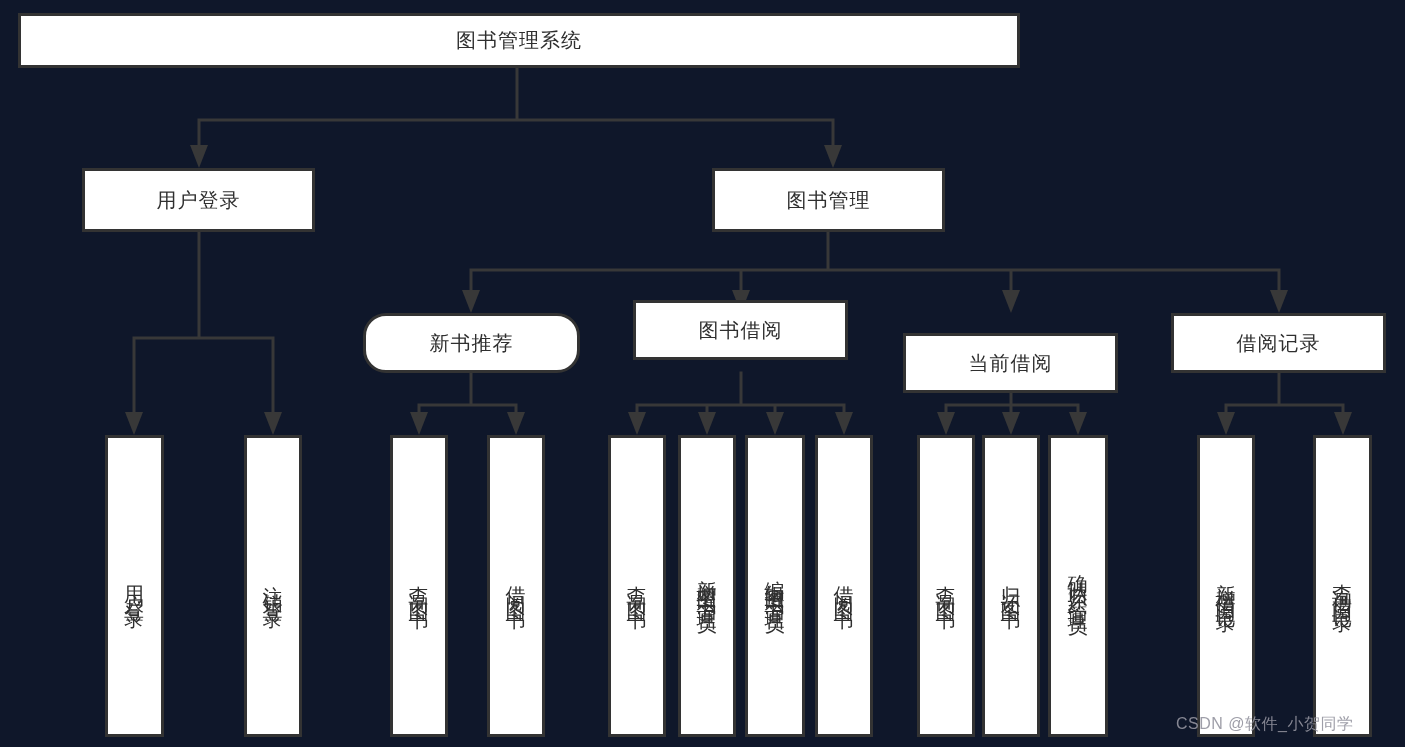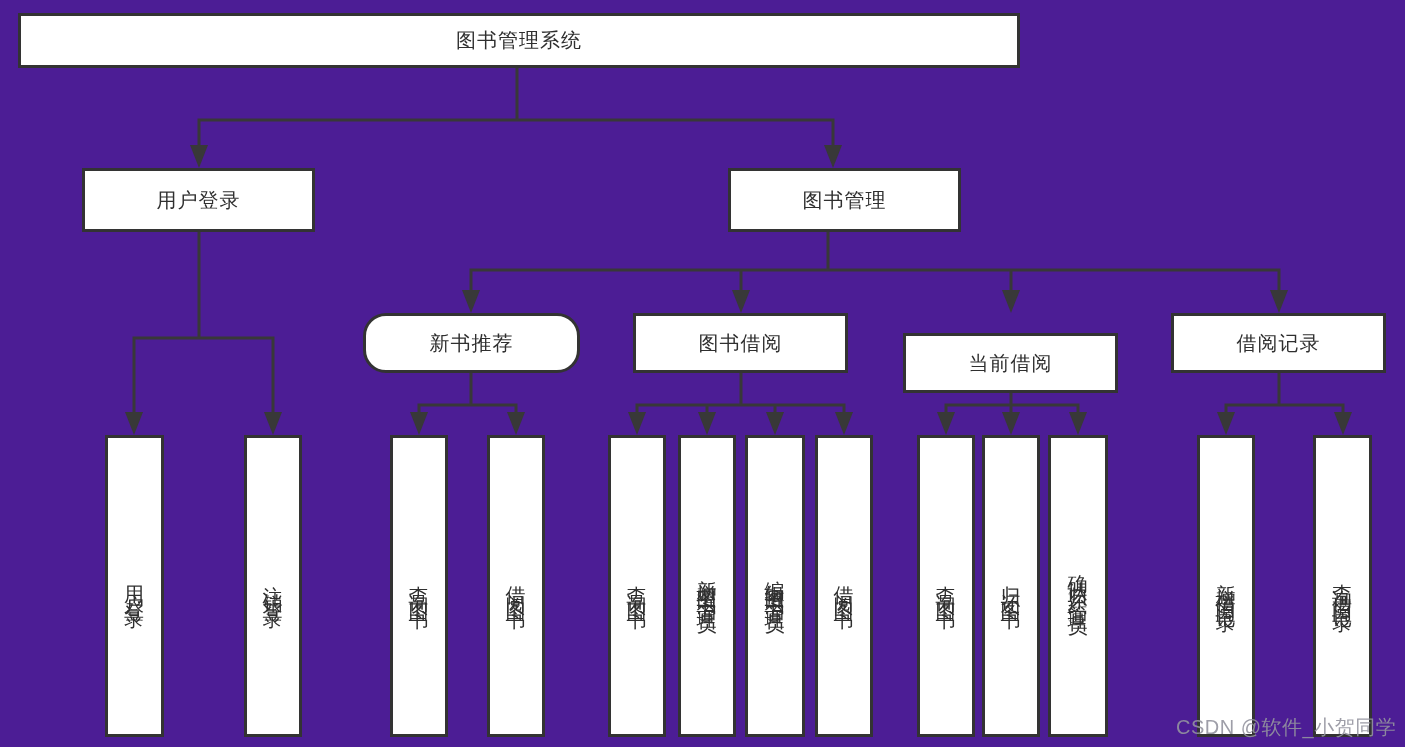--- a/index.html
+++ b/index.html
@@ -1,20 +1,20 @@
 <!DOCTYPE html>
 <html><head>
 <meta charset="utf-8">
 <style>
   html, body { margin: 0; padding: 0; background: #f4f4f4; }
   .canvas {
     position: relative;
     width: 1405px;
     height: 747px;
-    background: #4c1d95;
+    background: #0f172a;
     font-family: "Liberation Sans", "DejaVu Sans", sans-serif;
     overflow: hidden;
   }
   .connectors {
     position: absolute;
     left: 0; top: 0;
     width: 1405px; height: 747px;
     pointer-events: none;
   }
   .box {
@@ -35,21 +35,21 @@
     writing-mode: vertical-rl;
     text-orientation: mixed;
     letter-spacing: 8px;
     white-space: normal;
     line-height: 1;
   }
   .watermark {
     position: absolute;
     left: 1176px;
     top: 714px;
-    font-size: 20px;
+    font-size: 16px;
     color: rgba(148, 148, 158, 0.9);
     letter-spacing: 0.5px;
     white-space: nowrap;
     text-align: center;
   }
 </style>
 </head>
 <body>
 
 <div class="canvas">
@@ -81,24 +81,24 @@
       <polygon points="1002,412 1020,412 1011,435"></polygon>
       <polygon points="1069,412 1087,412 1078,435"></polygon>
       <polygon points="1217,412 1235,412 1226,435"></polygon>
       <polygon points="1334,412 1352,412 1343,435"></polygon>
     </g>
   </svg>
 
   <div class="box" style="left:18px; top:13px; width:1002px; height:55px;">图书管理系统</div>
 
   <div class="box" style="left:82px; top:168px; width:233px; height:64px;">用户登录</div>
-  <div class="box" style="left:712px; top:168px; width:233px; height:64px;margin-left:16px;">图书管理</div>
+  <div class="box" style="left:712px; top:168px; width:233px; height:64px;">图书管理</div>
 
   <div class="box" style="left:363px; top:313px; width:217px; height:60px;border-radius:23px;">新书推荐</div>
-  <div class="box" style="left:633px; top:313px; width:215px; height:60px;">图书借阅</div>
+  <div class="box" style="left:633px; top:300px; width:215px; height:60px;">图书借阅</div>
   <div class="box" style="left:903px; top:313px; width:215px; height:60px;margin-top:20px;">当前借阅</div>
   <div class="box" style="left:1171px; top:313px; width:215px; height:60px;">借阅记录</div>
 
   <div class="box vbox" style="left:105px; top:435px; width:59px; height:302px;">用户登录</div>
   <div class="box vbox" style="left:244px; top:435px; width:58px; height:302px;">注销登录</div>
 
   <div class="box vbox" style="left:390px; top:435px; width:58px; height:302px;">查询图书</div>
   <div class="box vbox" style="left:487px; top:435px; width:58px; height:302px;">借阅图书</div>
 
   <div class="box vbox" style="left:608px; top:435px; width:58px; height:302px;">查询图书</div>

